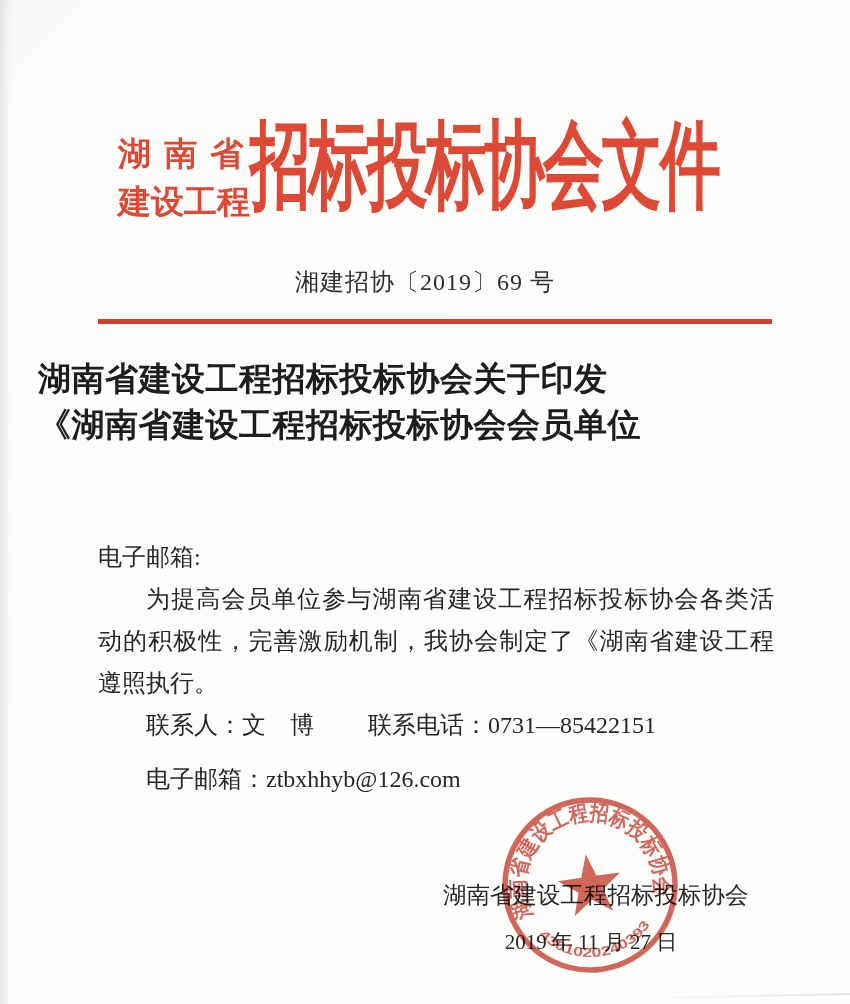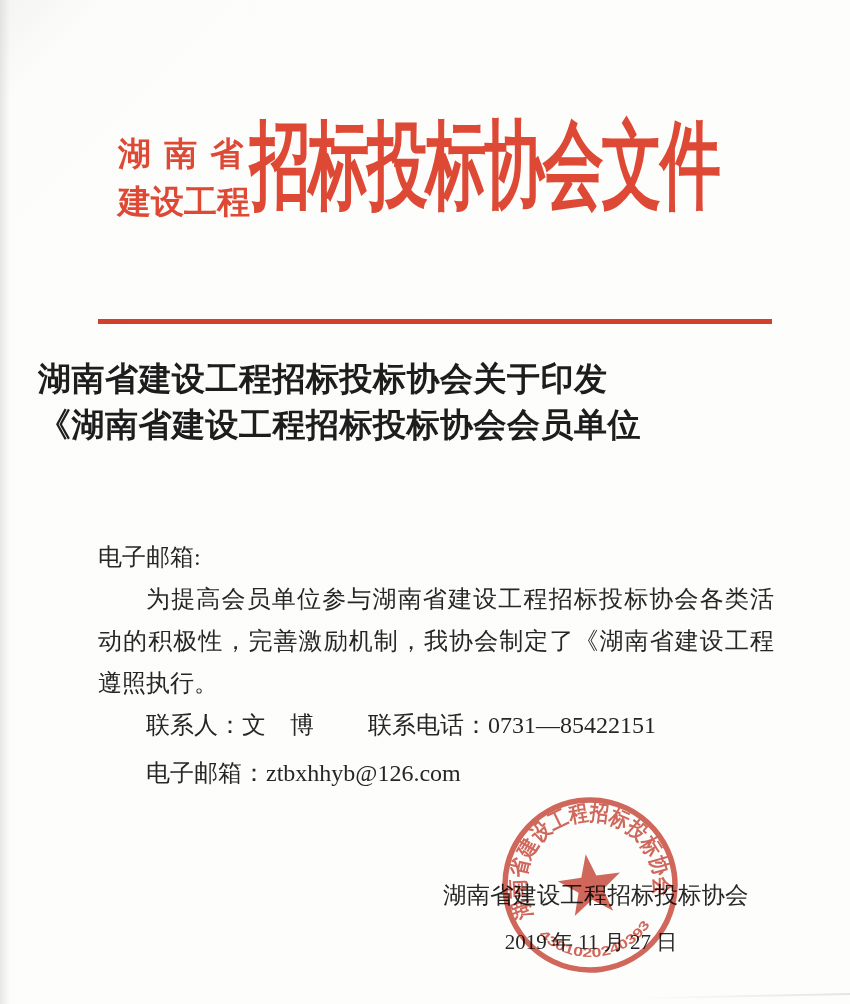--- a/index.html
+++ b/index.html
@@ -96,21 +96,21 @@
     width: 676px;
     font-size: 24px;
     line-height: 42px;
     color: #262626;
   }
   .par-line { text-align: justify; text-align-last: justify; }
   .par-line.first { text-indent: 2em; }
   .par-line.last  { text-align-last: left; }
   .contact-line { text-indent: 2em; white-space: nowrap; }
   .phone-group  { margin-left: 54px; }
-  .email-line   { text-indent: 2em; margin-top: 6px; white-space: nowrap; }
+  .email-line   { text-indent: 2em; margin-top: 12px; white-space: nowrap; }
 
   
   .signature-org {
     position: absolute;
     left: 443px; top: 879px;
     width: 296px;
     font-size: 23.5px;
     color: #262626;
     text-align: justify;
     text-align-last: justify;
@@ -141,20 +141,21 @@
 <div class="page">
   <div class="scan-edge-left"></div>
   <div class="scan-line-bottom"></div>
 
   <div class="org-small">
     <div class="l1">湖 南 省</div>
     <div class="l2">建设工程</div>
   </div>
   <div class="doc-type">招标投标协会文件</div>
 
+  <div class="doc-number">湘建招协〔2019〕69 号</div>
 
   <div class="red-rule"></div>
 
   <div class="notice-title">
     <div>湖南省建设工程招标投标协会关于印发</div>
     <div>《湖南省建设工程招标投标协会会员单位</div>
   </div>
 
   <div class="body-text">
     <div>电子邮箱:</div>

